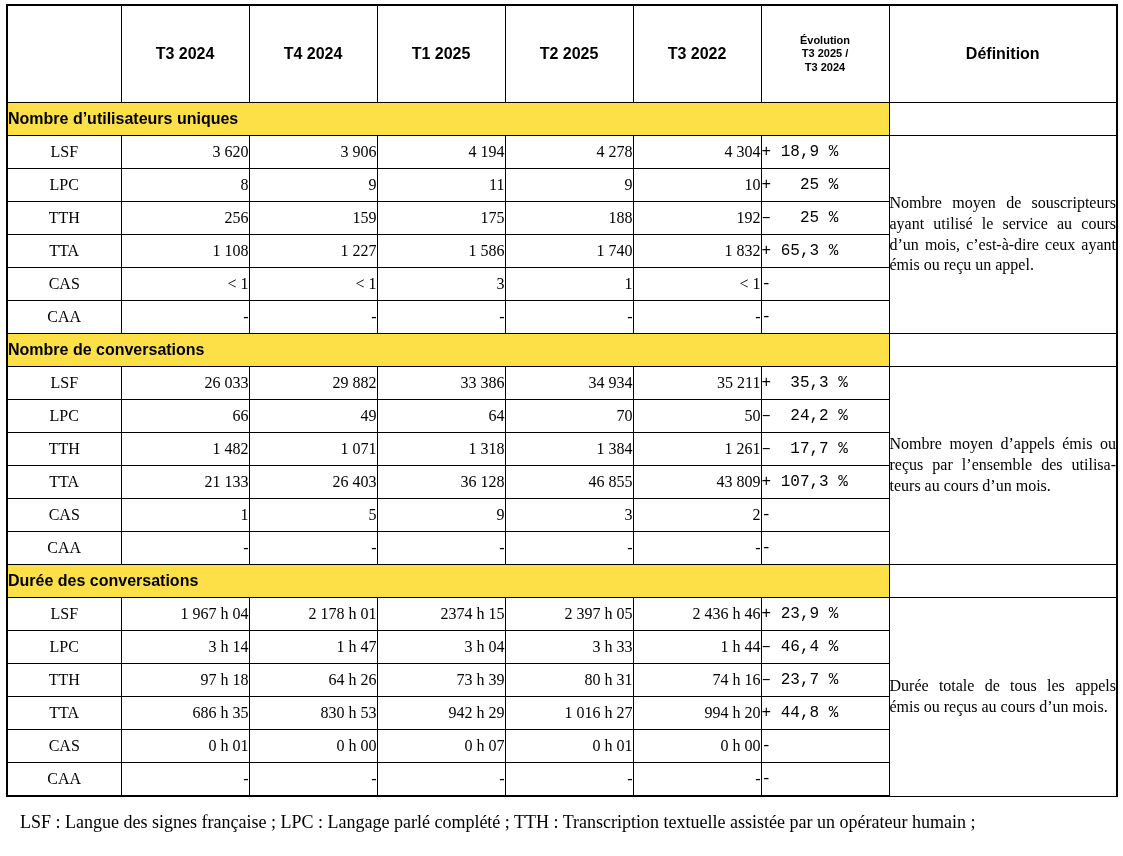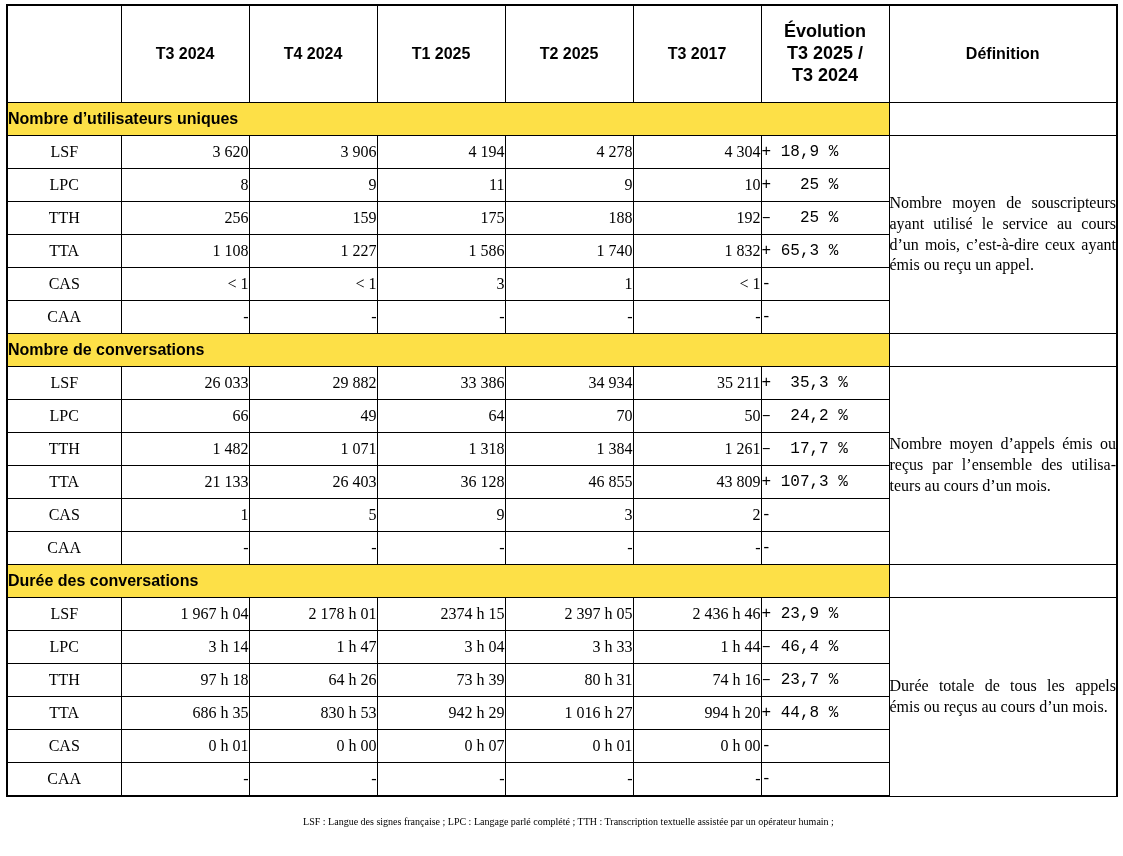--- a/index.html
+++ b/index.html
@@ -50,21 +50,21 @@
     border-right: 2px solid #000 !important;
   }
   .hdr-cell {
     text-align: center;
     font-family: "Liberation Sans", sans-serif;
     font-weight: bold;
     font-size: 17px;
     height: 96px;
     line-height: 1.22;
   }
-  .hdr-cell.small { font-size: 18px; }
+  .hdr-cell.small { font-size: 11px; }
 
   
   .band {
     background: #fde047;
     font-family: "Liberation Sans", sans-serif;
     font-weight: bold;
     font-size: 17px;
     height: 32px;
     padding-left: 14px;
     border-left: 2px solid #000 !important;
@@ -102,26 +102,25 @@
     text-align-last: left;
     vertical-align: middle;
     hyphens: manual;
     margin-left: 10px;
   }
   tr.lastrow td {
     border-bottom: 2px solid #000 !important;
   }
 
   .footnotes {
-    margin-top: 18px;
+    margin-top: 12px;
     padding-left: 14px;
-    font-size: 10px;
+    font-size: 18px;
     line-height: 1.45;
     font-family: "Liberation Serif", serif;
-    text-align: center;
   }
   .footnotes div { white-space: nowrap; }
 </style>
 </head>
 <body>
 
 <div class="page">
 
   <table class="stats">
     <colgroup>
@@ -135,21 +134,21 @@
       <col class="c-def">
     </colgroup>
 
     <thead>
       <tr>
         <td class="hdr-blank"></td>
         <td class="hdr-cell">T3 2024</td>
         <td class="hdr-cell">T4 2024</td>
         <td class="hdr-cell">T1 2025</td>
         <td class="hdr-cell">T2 2025</td>
-        <td class="hdr-cell">T3 2017</td>
+        <td class="hdr-cell">T3 2022</td>
         <td class="hdr-cell small">
           <div>Évolution</div>
           <div>T3 2025 /</div>
           <div>T3 2024</div>
         </td>
         <td class="hdr-cell last">Définition</td>
       </tr>
     </thead>
 
     <tbody>

